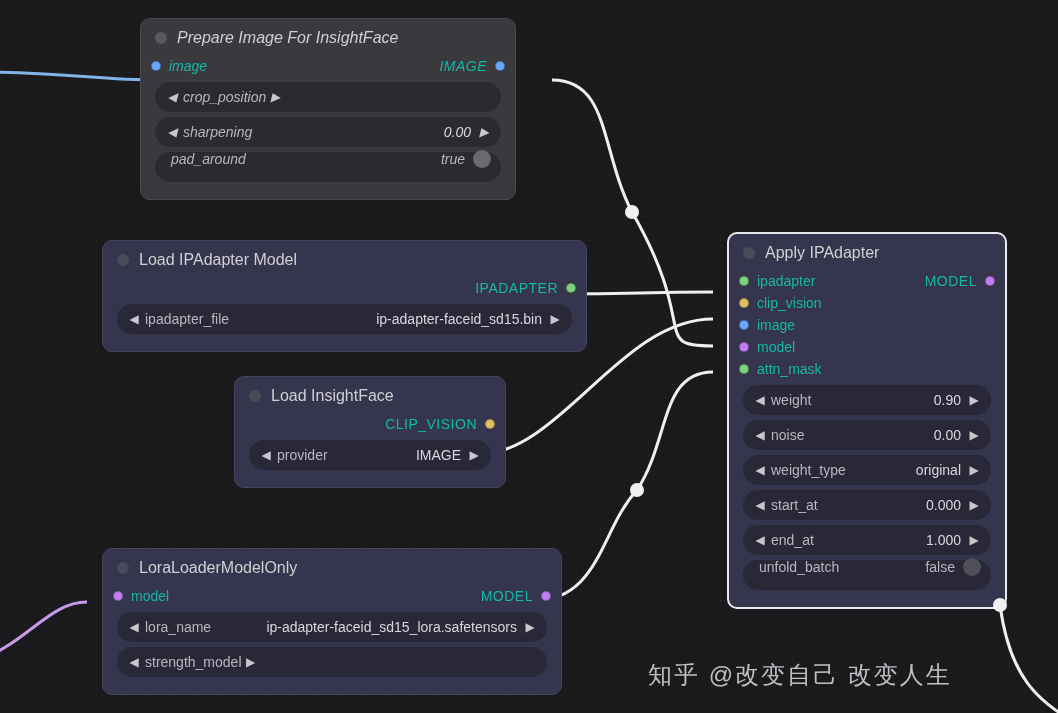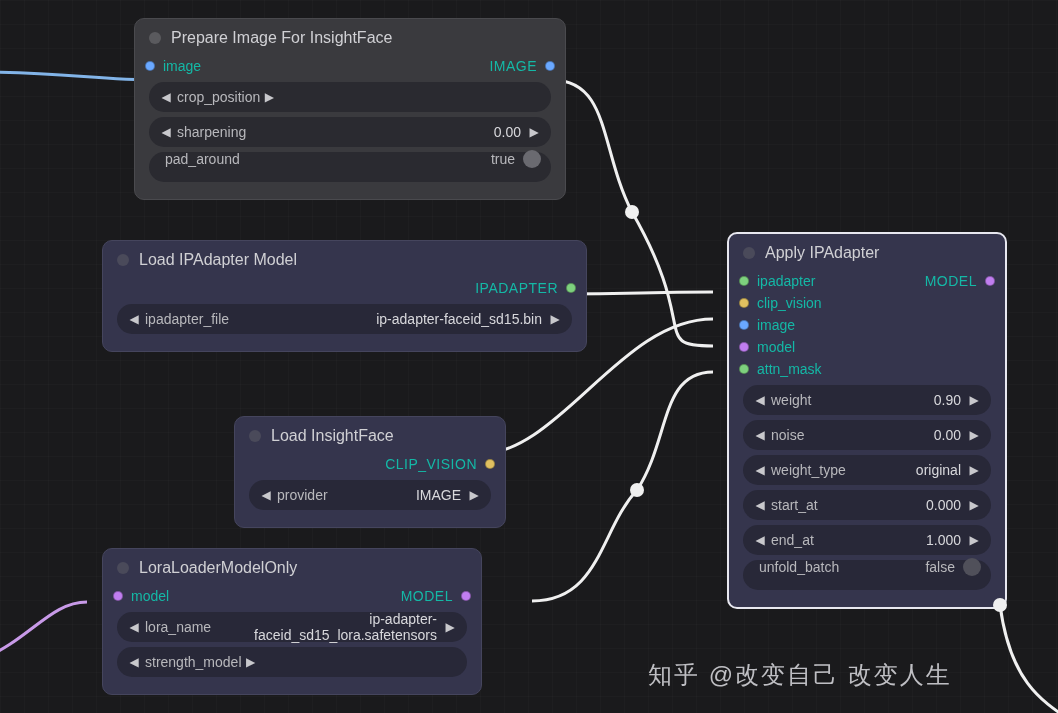--- a/index.html
+++ b/index.html
@@ -129,21 +129,21 @@
   <path d="M -20 660 C 30 640, 50 602, 87 602" stroke="#c89ae8" stroke-width="3" fill="none"></path>
 
   <path d="M 976 292 C 1020 292, 992 500, 1000 605" stroke="#f0f0f0" stroke-width="3" fill="none"></path>
   <path d="M 1000 605 C 1010 680, 1040 700, 1070 720" stroke="#f0f0f0" stroke-width="3" fill="none"></path>
 </svg>
 
 <div class="waypoint" style="left:625px; top:205px;"></div>
 <div class="waypoint" style="left:630px; top:483px;"></div>
 <div class="waypoint" style="left:993px; top:598px;"></div>
 
-<div class="node gray" style="left:134px; top:18px; width:432px;">
+<div class="node gray" style="left:140px; top:18px; width:376px;font-style:italic;">
   <div class="title-row">
     <div class="title-dot"></div>
     <span>Prepare Image For InsightFace</span>
   </div>
   <div class="io-row">
     <div class="io-left">
       <div class="port blue"></div>
       <span class="io-label">image</span>
     </div>
     <div class="io-right">
@@ -183,40 +183,40 @@
     </div>
   </div>
   <div class="widget">
     <span class="arrow">◀</span>
     <span class="wlabel">ipadapter_file</span>
     <span class="wvalue">ip-adapter-faceid_sd15.bin</span>
     <span class="arrow">▶</span>
   </div>
 </div>
 
-<div class="node purple" style="left:212px; top:416px; width:272px;">
+<div class="node purple" style="left:212px; top:376px; width:272px;">
   <div class="title-row">
     <div class="title-dot" style="background:#4a4a5a;"></div>
     <span>Load InsightFace</span>
   </div>
   <div class="io-row">
     <div class="io-right" style="width:100%; justify-content:flex-end;">
       <span class="io-label upper">CLIP_VISION</span>
       <div class="port yellow"></div>
     </div>
   </div>
   <div class="widget">
     <span class="arrow">◀</span>
     <span class="wlabel">provider</span>
     <span class="wvalue">IMAGE</span>
     <span class="arrow">▶</span>
   </div>
 </div>
 
-<div class="node purple" style="left:80px; top:548px; width:380px;">
+<div class="node purple" style="left:80px; top:548px; width:460px;">
   <div class="title-row">
     <div class="title-dot" style="background:#4a4a5a;"></div>
     <span>LoraLoaderModelOnly</span>
   </div>
   <div class="io-row">
     <div class="io-left">
       <div class="port purple"></div>
       <span class="io-label">model</span>
     </div>
     <div class="io-right">

